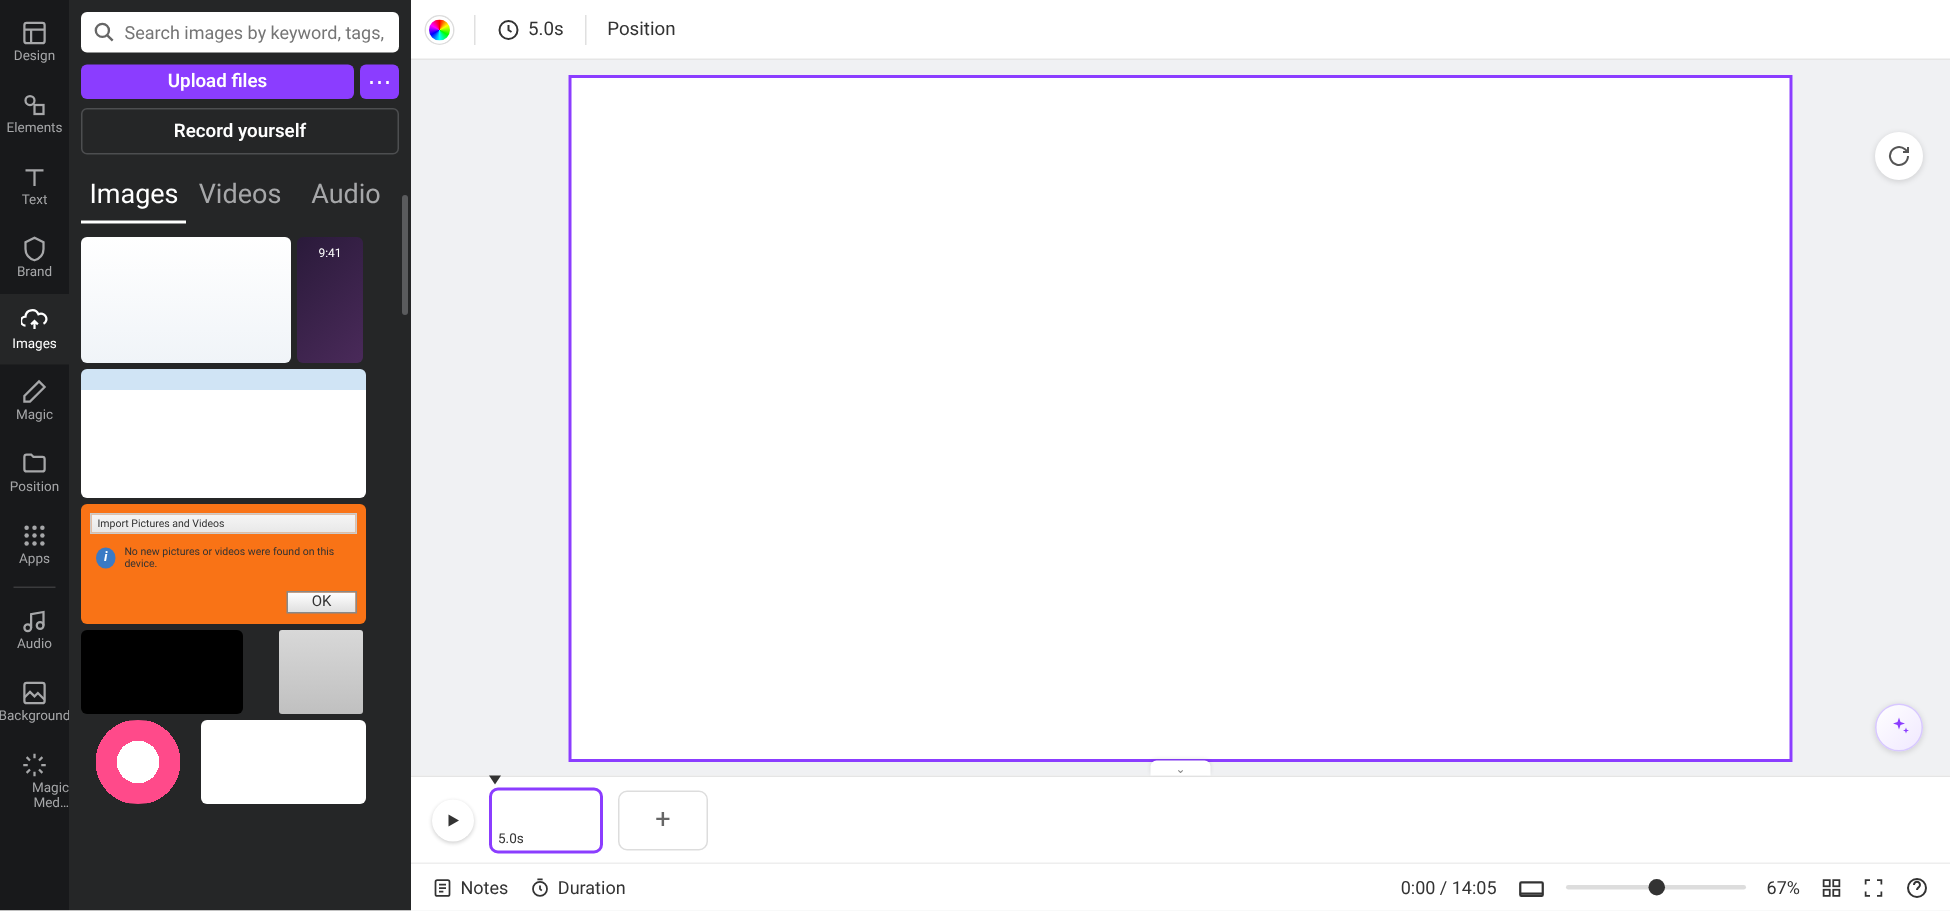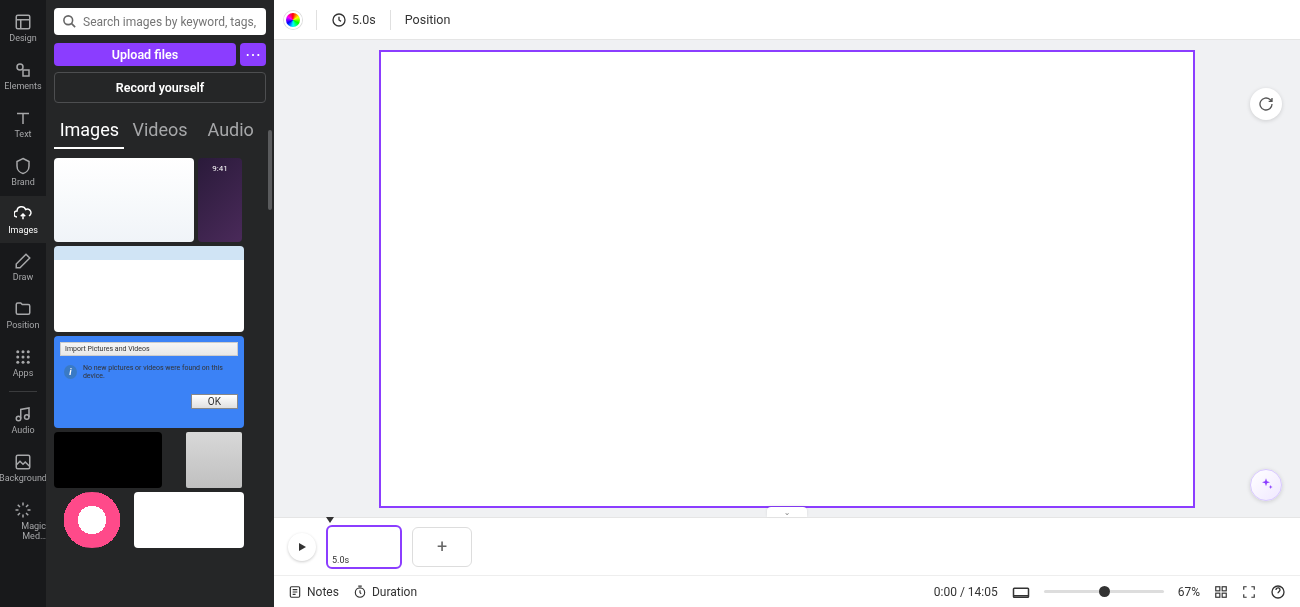--- a/index.html
+++ b/index.html
@@ -23,21 +23,21 @@
 .tab.active{color:#fff}
 .tab.active::after{content:"";position:absolute;bottom:-1px;left:50%;transform:translateX(-50%);width:70px;height:2px;background:#fff}
 .gallery{flex:1;overflow-y:auto;display:flex;flex-wrap:wrap;gap:4px;align-content:flex-start}
 .thumb{background:#e8e8e8;border-radius:4px;cursor:pointer;position:relative;overflow:hidden}
 .thumb.t1{width:140px;height:84px;background:linear-gradient(#fff,#f0f4f8)}
 .thumb.t2{width:44px;height:84px;background:linear-gradient(135deg,#2a1a3a,#4a2a5a);position:relative}
 .thumb.t2::after{content:"9:41";position:absolute;top:6px;left:50%;transform:translateX(-50%);color:#fff;font-size:8px}
 .thumb.t3{width:190px;height:96px;display:flex;align-items:center;justify-content:center;background:transparent}
 .ios18{width:66px;height:66px;border-radius:15px;background:linear-gradient(135deg,#3a6a8a 0%,#5a8aaa 45%,#e8a8b8 55%,#d898a8 100%);display:flex;align-items:center;justify-content:center;color:#fff;font-size:28px;font-weight:600}
 .thumb.t4{width:190px;height:86px;background:linear-gradient(#d0e4f5 0,#d0e4f5 14px,#fff 14px)}
-.thumb.t5{width:190px;height:92px;background:#3b82f6;padding:6px;font-size:7px;color:#333}
+.thumb.t5{width:190px;height:80px;background:#f97316;padding:6px;font-size:7px;color:#333}
 .thumb.t5 .title{background:linear-gradient(#f5f5f5,#e8e8e8);border:1px solid #ccc;padding:2px 4px;margin-bottom:8px}
 .thumb.t5 .msg{display:flex;align-items:center;gap:6px;margin:8px 4px}
 .thumb.t5 .info{width:14px;height:14px;border-radius:50%;background:#3a7ac5;color:#fff;display:flex;align-items:center;justify-content:center;font-style:italic;font-weight:bold;font-size:9px}
 .thumb.t5 .ok{float:right;border:1px solid #888;background:linear-gradient(#fff,#e0e0e0);padding:1px 16px;margin-top:6px;margin-right:0;font-size:10px}
 .thumb.t6{width:108px;height:56px;background:#000}
 .thumb.t7{width:56px;height:56px;background:linear-gradient(#d8d8d8,#c0c0c0);border-radius:2px;margin-left:20px}
 .thumb.t8{width:76px;height:56px;background:radial-gradient(circle,#fff 30%,#ff4a8a 30%,#ff4a8a 60%,transparent 60%);border-radius:50%}
 .thumb.t9{width:110px;height:56px;background:#fff}
 .scroll-indicator{position:absolute;right:2px;top:130px;width:4px;height:80px;background:#5a5b5d;border-radius:2px}
 .collapse-handle{position:absolute;right:-12px;top:290px;width:12px;height:40px;background:#252627;border-radius:0 4px 4px 0;display:flex;align-items:center;justify-content:center;cursor:pointer;color:#fff}
@@ -110,21 +110,21 @@
         </svg>
       </span>
     <span class="label">Images</span>
   </div>
   <div class="rail-item">
     <span class="icon">
         <svg width="18" height="18" viewBox="0 0 24 24" fill="none" stroke="currentColor" stroke-width="2">
           <path d="M16 3l5 5L8 21H3v-5L16 3z"></path>
         </svg>
       </span>
-    <span class="label">Draw</span>
+    <span class="label">Magic</span>
   </div>
   <div class="rail-item">
     <span class="icon">
         <svg width="18" height="18" viewBox="0 0 24 24" fill="none" stroke="currentColor" stroke-width="2">
           <path d="M3 6a2 2 0 012-2h4l2 2h8a2 2 0 012 2v9a2 2 0 01-2 2H5a2 2 0 01-2-2V6z"></path>
         </svg>
       </span>
     <span class="label">Position</span>
   </div>
   <div class="rail-item">

